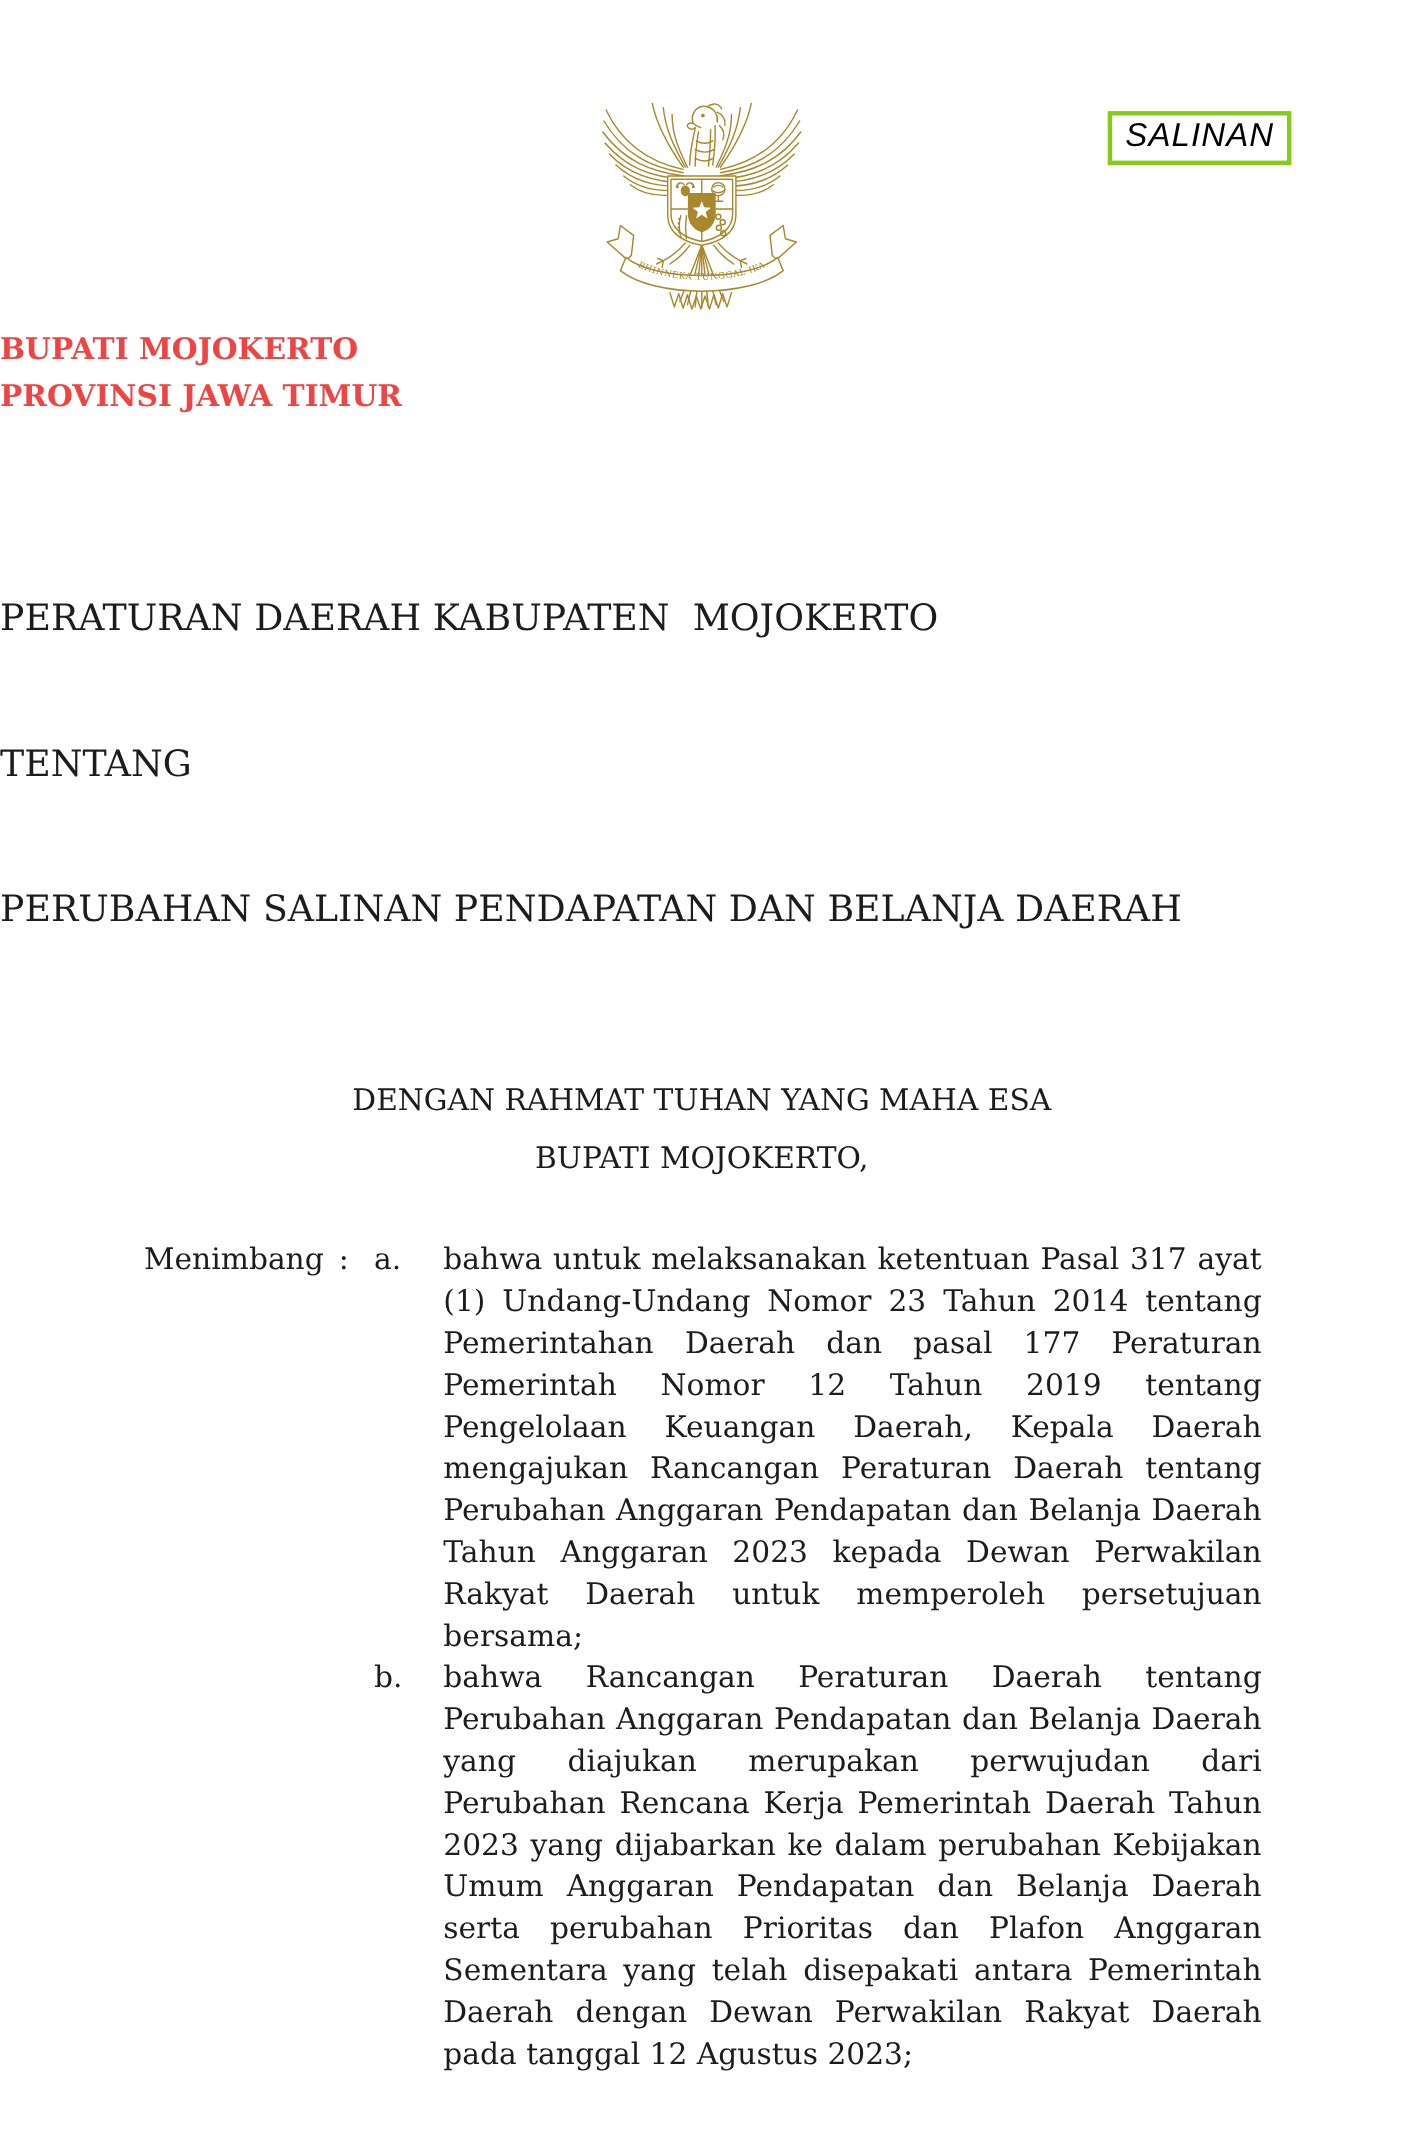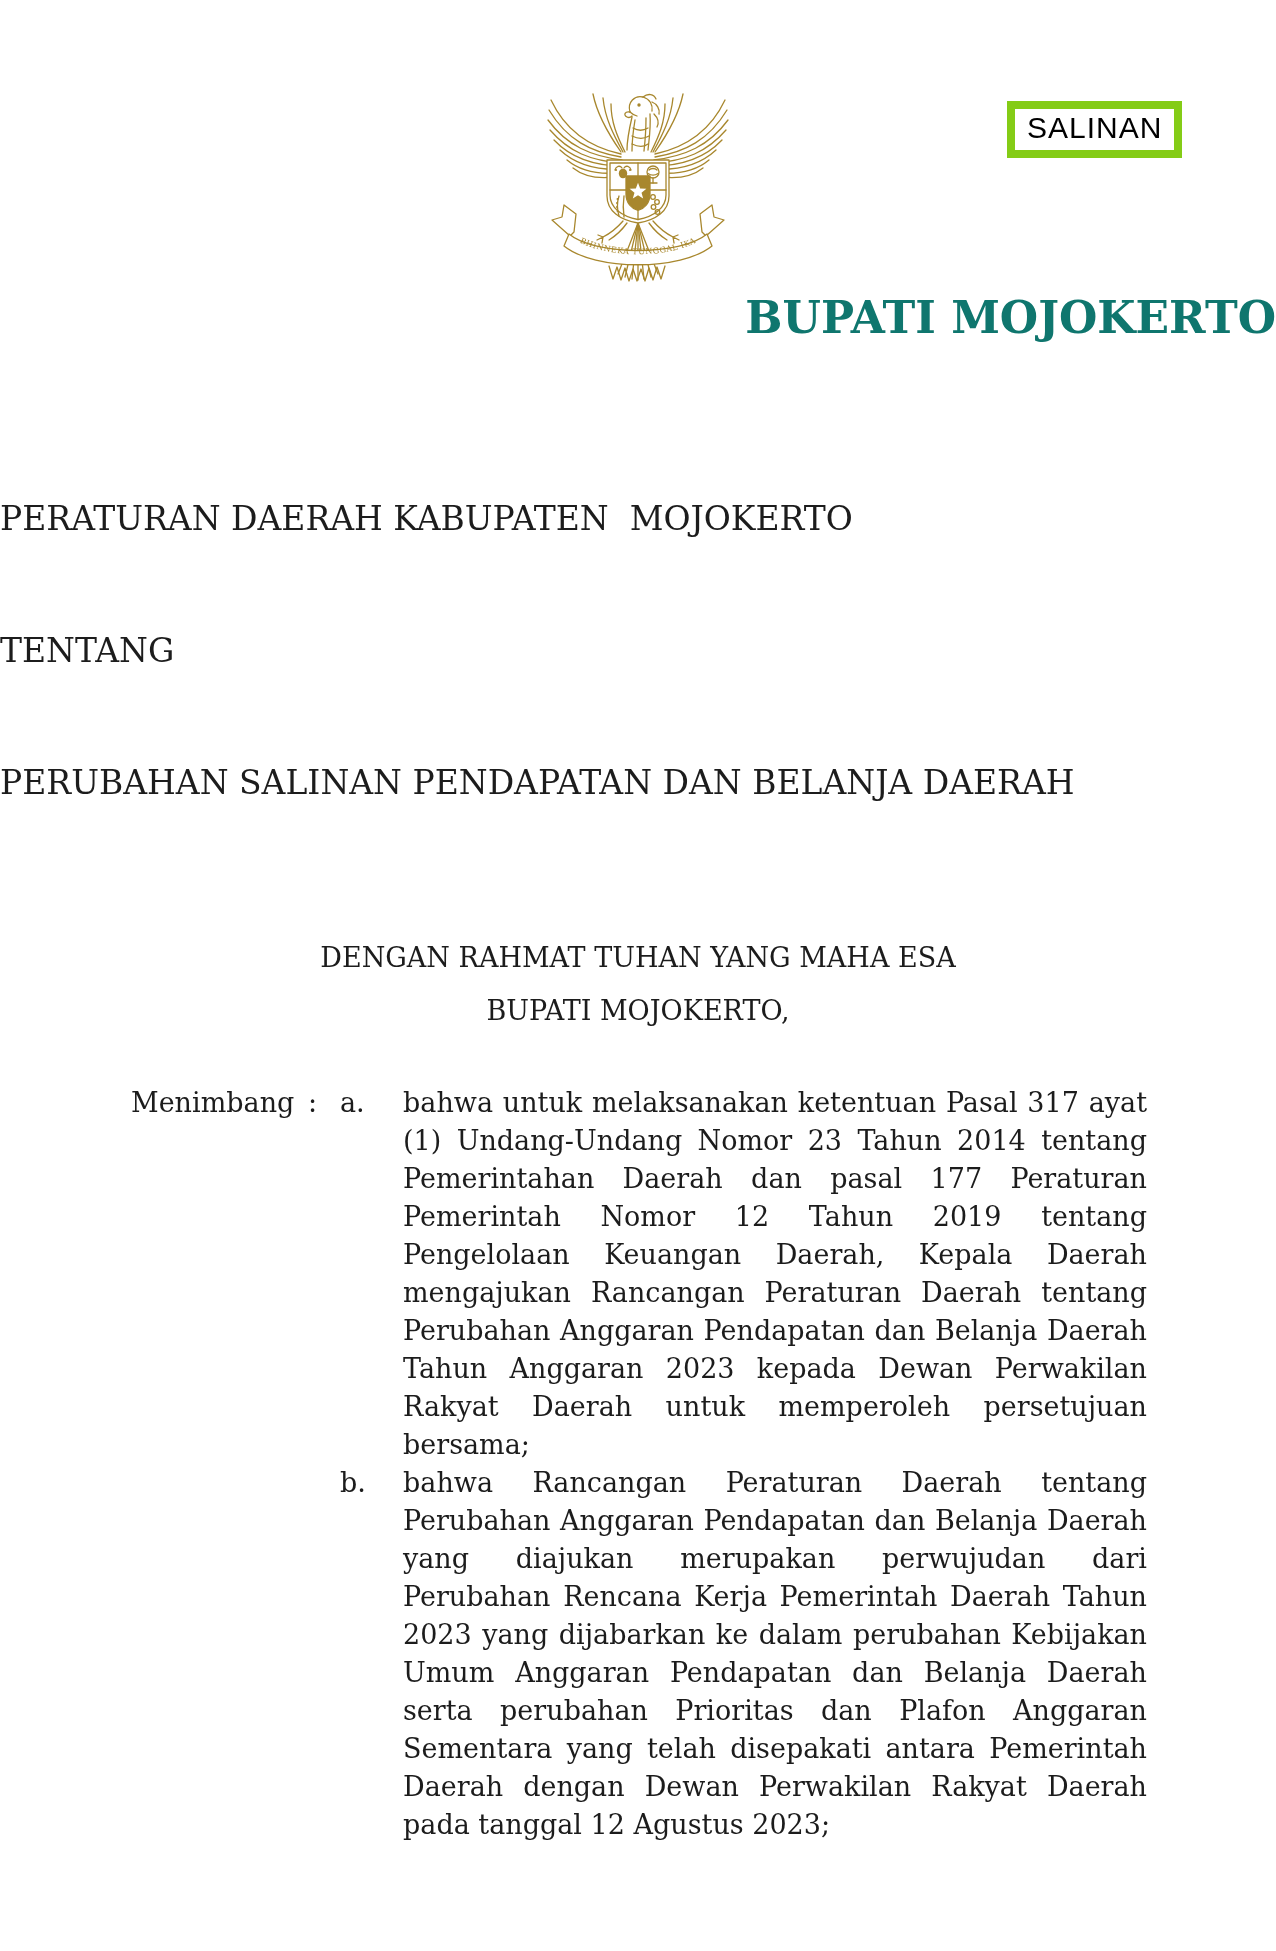--- a/index.html
+++ b/index.html
@@ -8,31 +8,32 @@
     width:1276px; height:1951px;
     margin:0 auto;
     background:#ffffff;
     color:#1c1c1c;
     font-family:"DejaVu Serif", serif;
     overflow:hidden;
   }
   .stamp {
     position:absolute;
     top:101px; left:1007px;
-    border:8px solid #84cc16;
+    border:4px solid #84cc16;
     padding:1px 12px 4px 12px;
     font-family:"Liberation Sans", sans-serif;
     font-size:30px; line-height:36px;
     color:#000000;
     letter-spacing:1px;
     background:#ffffff;
+    font-style:italic;
   }
   .emblem { width:186px; height:200px; margin:90px auto 0 auto; }
   .emblem svg { display:block; width:186px; height:200px; }
-  .header { text-align:right; margin-top:6px; font-weight:bold; font-size:44px; line-height:43px; color:#0f766e; }
+  .header { text-align:left; margin-top:6px; font-weight:bold; font-size:27px; line-height:43px; color:#ef4444; }
   .title-block { margin-top:70px; text-align:left; font-size:33px; line-height:44px; white-space:pre-wrap; }
   .invocation { margin-top:48px; text-align:center; font-size:27px; line-height:34px; }
   .officiant  { margin-top:19px; text-align:center; font-size:27px; line-height:34px; }
   .considering {
     margin:56px 129px 0 131px;
     font-size:27px; line-height:38px;
     display:flex; align-items:flex-start;
   }
   .c-label { width:177px; flex:0 0 177px; }
   .c-colon { width:32px; flex:0 0 32px; }
@@ -168,20 +169,21 @@
         </defs>
         <text font-family="DejaVu Serif, serif" font-size="8" letter-spacing="0.5" fill="#A8872D" stroke="none" text-anchor="middle">
           <textPath href="#motto-path" startOffset="50%">BHINNEKA TUNGGAL IKA</textPath>
         </text>
       </g>
     </svg>
   </div>
 
   <div class="header">
     <div>BUPATI MOJOKERTO</div>
+    <div>PROVINSI JAWA TIMUR</div>
   </div>
 
   <div class="title-block">
     <div>PERATURAN DAERAH KABUPATEN  MOJOKERTO</div>
     <div>TENTANG</div>
     <div>PERUBAHAN SALINAN PENDAPATAN DAN BELANJA DAERAH</div>
   </div>
 
   <div class="invocation">DENGAN RAHMAT TUHAN YANG MAHA ESA</div>
 

